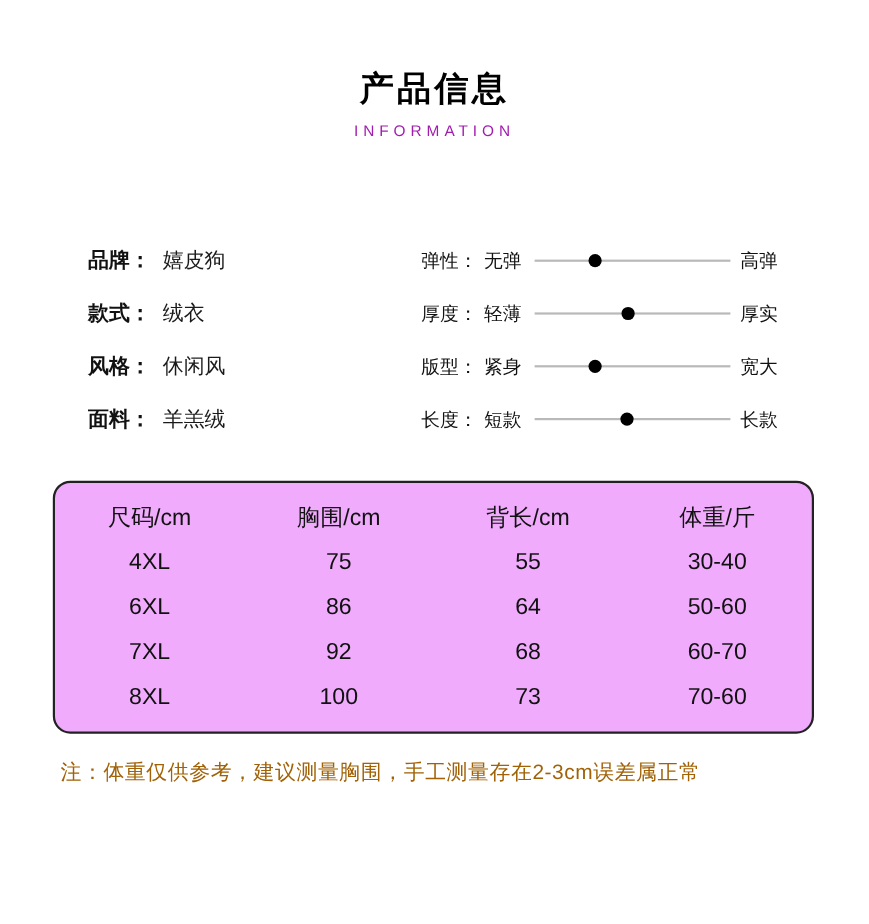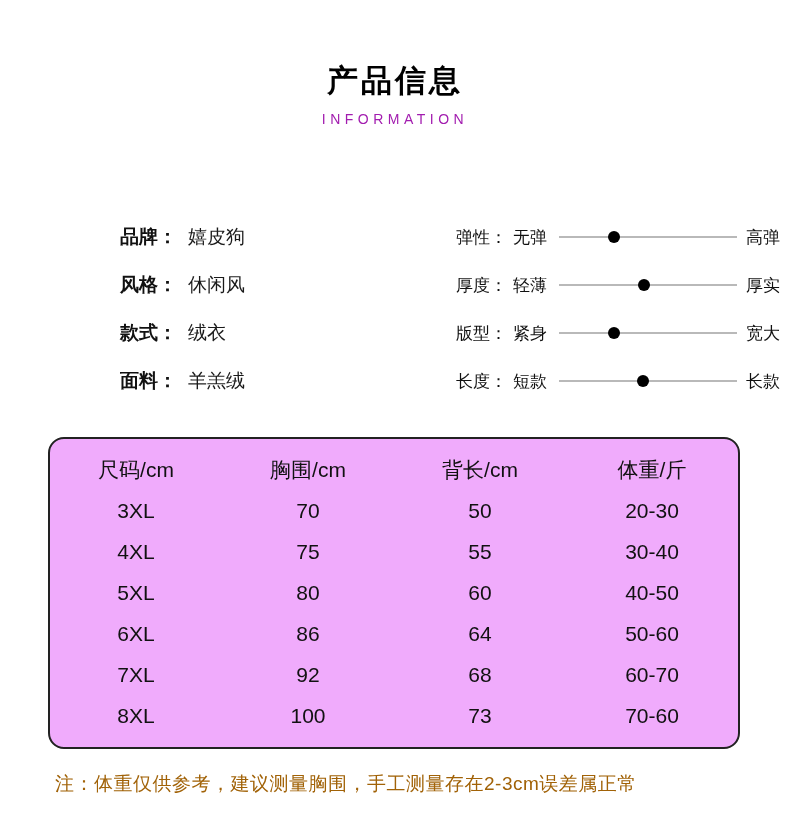--- a/index.html
+++ b/index.html
@@ -25,22 +25,21 @@
     margin-top: 9px;
     font-size: 14px;
     letter-spacing: 4.5px;
     color: #a21caf;
   }
 
   
   .attrs {
     display: flex;
     margin-top: 86px;
-    padding-left: 120px;
-    gap: 33px;
+    padding-left: 80px;
   }
   .attr-col { width: 303px; }
   .attr-row {
     height: 48px;
     display: flex;
     align-items: center;
     font-size: 19px;
   }
   .attr-label { font-weight: bold; color: #111; }
   .attr-value { margin-left: 11px; color: #1a1a1a; }
@@ -116,26 +115,26 @@
   </div>
 
   <div class="attrs">
 
     <div class="attr-col">
       <div class="attr-row">
         <span class="attr-label">品牌：</span>
         <span class="attr-value">嬉皮狗</span>
       </div>
       <div class="attr-row">
+        <span class="attr-label">款式：</span>
+        <span class="attr-value">绒衣</span>
+      </div>
+      <div class="attr-row">
         <span class="attr-label">风格：</span>
         <span class="attr-value">休闲风</span>
-      </div>
-      <div class="attr-row">
-        <span class="attr-label">款式：</span>
-        <span class="attr-value">绒衣</span>
       </div>
       <div class="attr-row">
         <span class="attr-label">面料：</span>
         <span class="attr-value">羊羔绒</span>
       </div>
     </div>
 
     <div class="slider-col">
       <div class="slider-row">
         <span class="slider-label">弹性：</span>
@@ -178,38 +177,26 @@
       <thead>
         <tr>
           <th>尺码/cm</th>
           <th>胸围/cm</th>
           <th>背长/cm</th>
           <th>体重/斤</th>
         </tr>
       </thead>
       <tbody>
           <tr>
-            <td>3XL</td>
-            <td>70</td>
-            <td>50</td>
-            <td>20-30</td>
-          </tr>
-          <tr>
             <td>4XL</td>
             <td>75</td>
             <td>55</td>
             <td>30-40</td>
           </tr>
           <tr>
-            <td>5XL</td>
-            <td>80</td>
-            <td>60</td>
-            <td>40-50</td>
-          </tr>
-          <tr>
             <td>6XL</td>
             <td>86</td>
             <td>64</td>
             <td>50-60</td>
           </tr>
           <tr>
             <td>7XL</td>
             <td>92</td>
             <td>68</td>
             <td>60-70</td>

